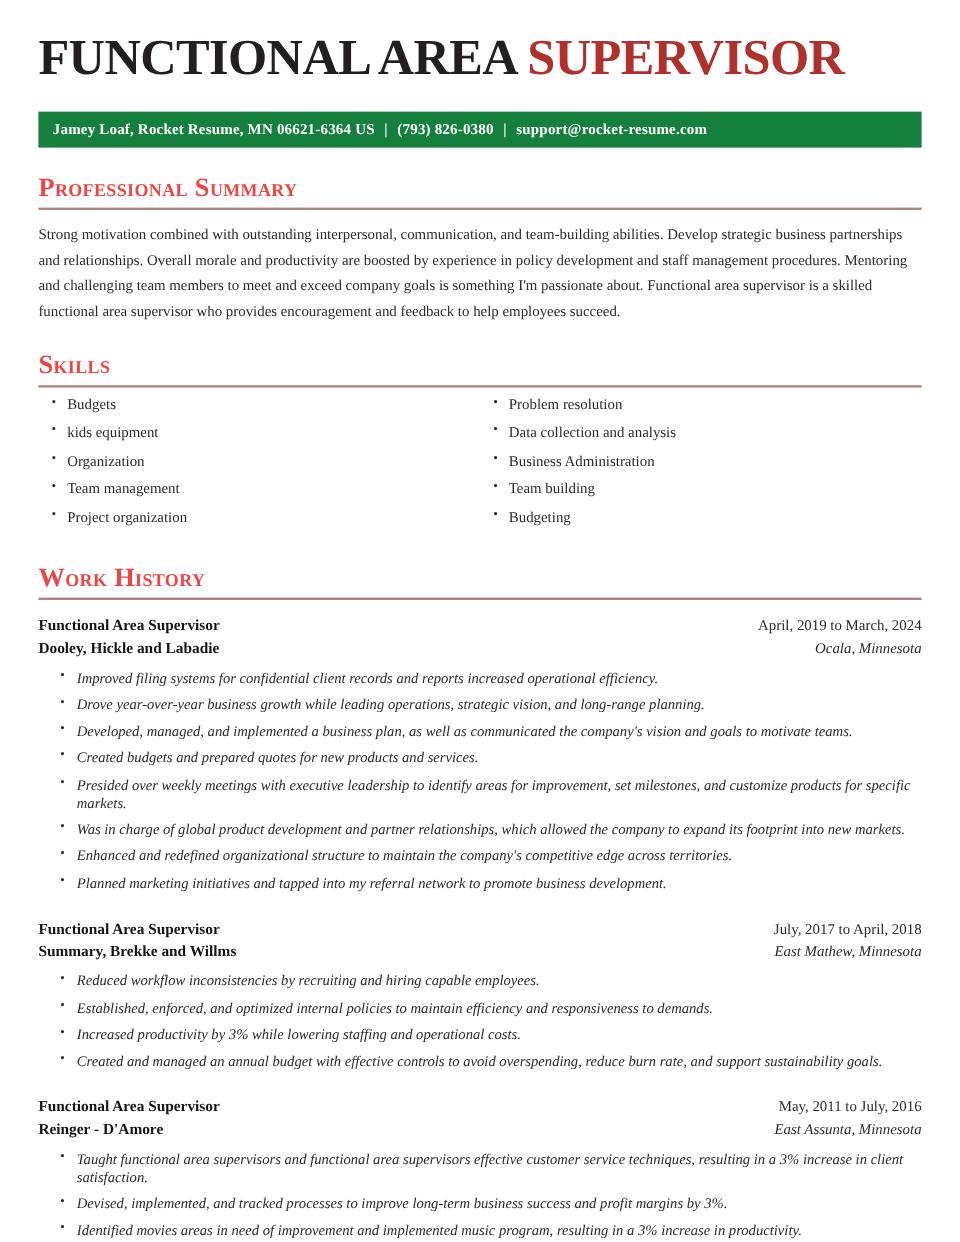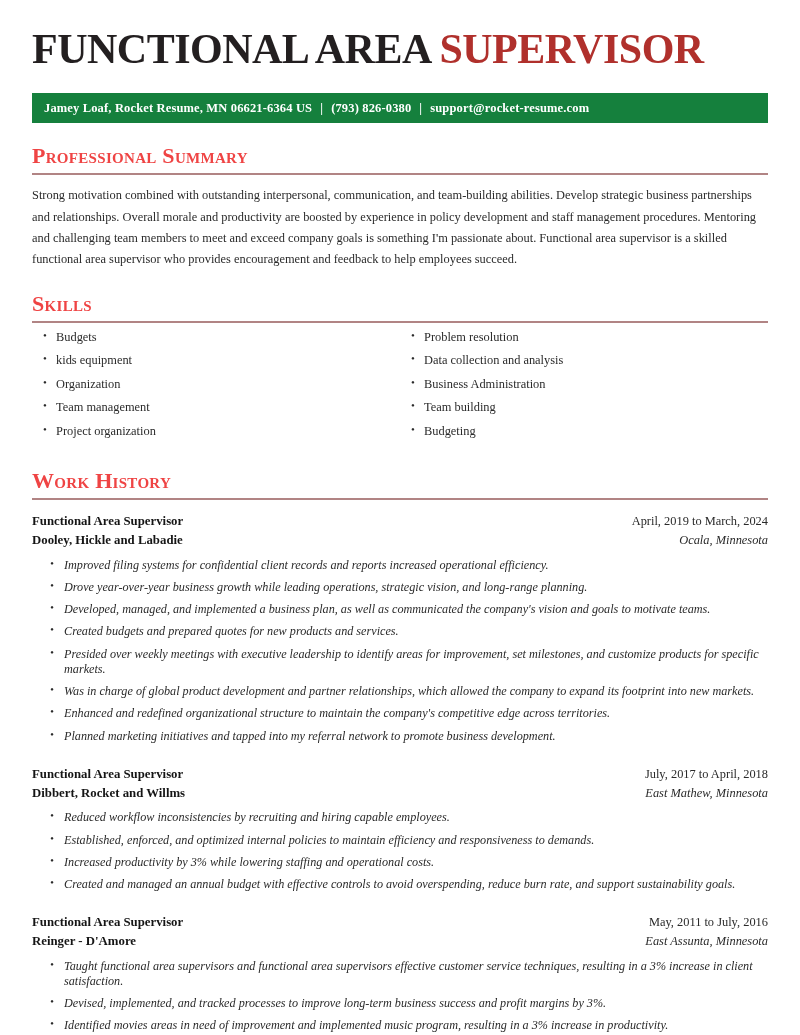--- a/index.html
+++ b/index.html
@@ -232,21 +232,21 @@
         <li>Planned marketing initiatives and tapped into my referral network to promote business development.</li>
       </ul>
     </div>
 
     <div class="job">
       <div class="job-row">
         <span class="job-title">Functional Area Supervisor</span>
         <span class="job-dates">July, 2017 to April, 2018</span>
       </div>
       <div class="job-row">
-        <span class="job-company">Dibbert, Rocket and Willms</span>
+        <span class="job-company">Summary, Brekke and Willms</span>
         <span class="job-location">East Mathew, Minnesota</span>
       </div>
       <ul class="job-bullets">
         <li>Reduced workflow inconsistencies by recruiting and hiring capable employees.</li>
         <li>Established, enforced, and optimized internal policies to maintain efficiency and responsiveness to demands.</li>
         <li>Increased productivity by 3% while lowering staffing and operational costs.</li>
         <li>Created and managed an annual budget with effective controls to avoid overspending, reduce burn rate, and support sustainability goals.</li>
       </ul>
     </div>
 

